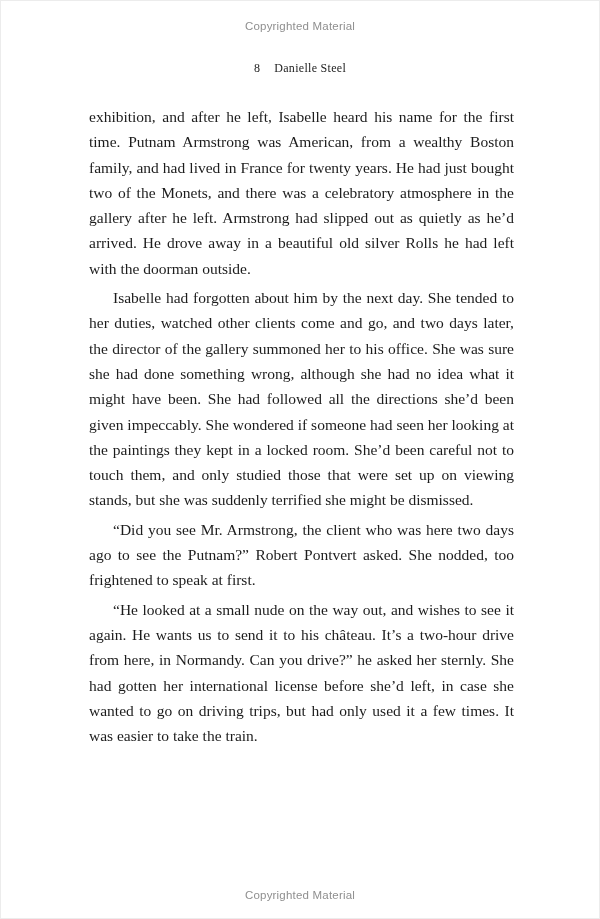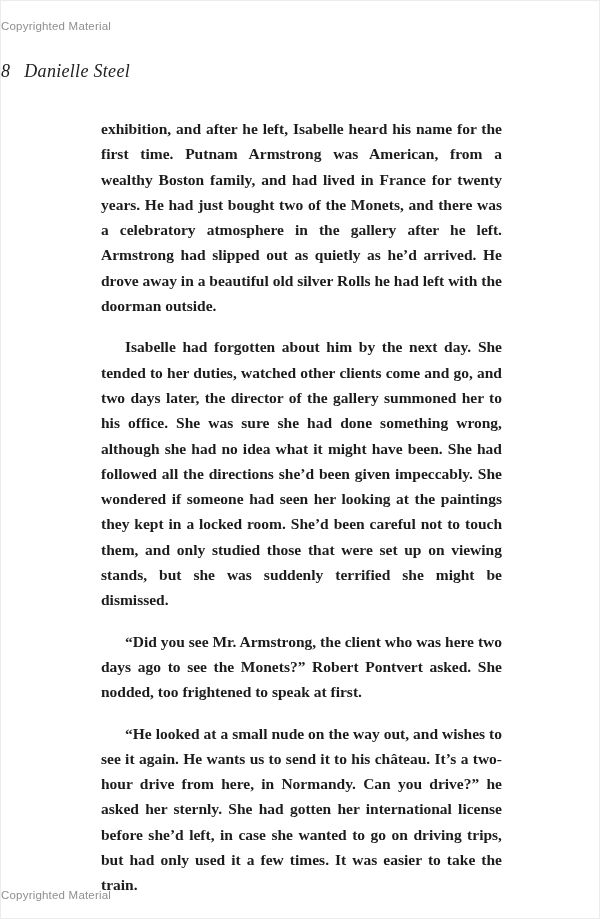--- a/index.html
+++ b/index.html
@@ -16,76 +16,75 @@
     box-sizing: border-box;
     border: 1px solid #ececec;
     font-family: "Liberation Serif", serif;
     color: #1c1c1c;
     overflow: hidden;
   }
   .copyright-notice {
     position: absolute;
     left: 0;
     width: 100%;
+    text-align: center;
     font-family: "Liberation Sans", sans-serif;
     font-size: 11.5px;
     color: #8f8f8f;
     letter-spacing: 0.2px;
   }
   .copyright-top { top: 19px; }
   .copyright-bottom { bottom: 17px; }
 
   .running-header {
     position: absolute;
     top: 60px;
     left: 0;
     width: 100%;
-    text-align: left;
-    font-size: 18px;
+    text-align: center;
+    font-size: 12px;
     color: #222222;
     letter-spacing: 0.3px;
-    font-style: italic;
   }
   .running-header .page-number {
     margin-right: 14px;
   }
 
   .body-text {
     position: absolute;
     top: 99px;
     left: 84px;
     width: 433px;
     font-size: 15.5px;
     line-height: 25.3px;
     text-align: justify;
     color: #1c1c1c;
   }
   .body-text p {
-    margin: 16px;
+    margin: 4px;
     padding: 0;
     text-indent: 24px;
-    font-weight: bold;
   }
   .body-text p.no-indent {
     text-indent: 0;
   }
 </style>
 </head>
 <body>
 
 <div class="page">
 
   <div class="copyright-notice copyright-top">Copyrighted Material</div>
 
   <div class="running-header">
     <span class="page-number">8</span><span>Danielle Steel</span>
   </div>
 
   <div class="body-text">
     <p class="no-indent">exhibition, and after he left, Isabelle heard his name for the first time. Putnam Armstrong was American, from a wealthy Boston family, and had lived in France for twenty years. He had just bought two of the Monets, and there was a celebratory atmosphere in the gallery after he left. Armstrong had slipped out as quietly as he’d arrived. He drove away in a beautiful old silver Rolls he had left with the doorman outside.</p>
     <p>Isabelle had forgotten about him by the next day. She tended to her duties, watched other clients come and go, and two days later, the director of the gallery summoned her to his office. She was sure she had done something wrong, although she had no idea what it might have been. She had followed all the directions she’d been given impeccably. She wondered if someone had seen her looking at the paintings they kept in a locked room. She’d been careful not to touch them, and only studied those that were set up on viewing stands, but she was suddenly terrified she might be dismissed.</p>
-    <p>“Did you see Mr. Armstrong, the client who was here two days ago to see the Monets?” Robert Pontvert asked. She nodded, too frightened to speak at first.</p>
+    <p>“Did you see Mr. Armstrong, the client who was here two days ago to see the Putnam?” Robert Pontvert asked. She nodded, too frightened to speak at first.</p>
     <p>“He looked at a small nude on the way out, and wishes to see it again. He wants us to send it to his château. It’s a two-hour drive from here, in Normandy. Can you drive?” he asked her sternly. She had gotten her international license before she’d left, in case she wanted to go on driving trips, but had only used it a few times. It was easier to take the train.</p>
   </div>
 
   <div class="copyright-notice copyright-bottom">Copyrighted Material</div>
 
 </div>
 
 </body></html>

